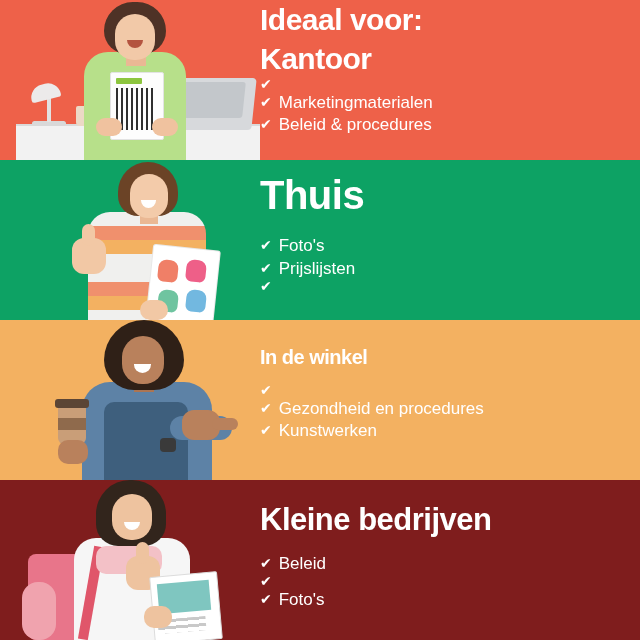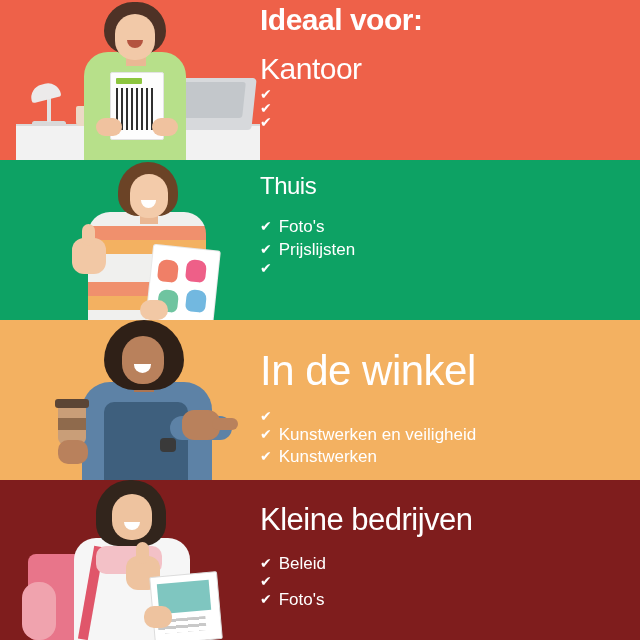--- a/index.html
+++ b/index.html
@@ -54,21 +54,21 @@
   .band-title {
     font-size: 31px;
     font-weight: bold;
     letter-spacing: -0.5px;
     line-height: 1.18;
     margin: 0 0 4px 0;
     white-space: nowrap;
   }
   .headline {
     font-size: 31px;
-    font-weight: normal;
+    font-weight: bold;
     letter-spacing: -0.5px;
     line-height: 1.18;
     margin: 0 0 1px 0;
     color: #ffffff;
   }
   .bullets {
     list-style: none;
     margin: 0;
     padding: 0;
   }
@@ -82,28 +82,28 @@
   }
   .check {
     font-size: 14px;
     margin-right: 7px;
     line-height: 1;
     display: inline-block;
     transform: translateY(-1px);
   }
   
   .band-office .text-col { padding-top: 2px; }
-  .band-office .band-title { font-size: 30px; margin-bottom: 14px; }
+  .band-office .band-title { font-size: 30px; margin-bottom: 4px; }
   .band-office .headline { font-size: 30px; margin-top: 4px; }
 
   .band-home .text-col { padding-top: 12px; }
-  .band-home .headline { font-size: 24px; margin-bottom: 16px; }
+  .band-home .headline { font-size: 40px; margin-bottom: 16px; }
 
   .band-store .text-col { padding-top: 26px; }
-  .band-store .headline { font-size: 42px; margin-bottom: 14px; }
+  .band-store .headline { font-size: 20px; margin-bottom: 14px; }
 
   .band-business .text-col { padding-top: 22px; }
   .band-business .headline { font-size: 31px; margin-bottom: 14px; }
 
   
   .fig { position: absolute; }
 
   
   .o-desk {
     left: 16px; bottom: 0; width: 244px; height: 34px;
@@ -209,23 +209,25 @@
 
       <div class="text-col">
         <h1 class="band-title">Ideaal voor:</h1>
         <h2 class="headline">Kantoor</h2>
         <ul class="bullets">
           <li>
             <span class="check">✔</span>
           </li>
           <li>
             <span class="check">✔</span>
-          </li>
-          <li>
-            <span class="check">✔</span>
+            <span>Marketingmaterialen</span>
+          </li>
+          <li>
+            <span class="check">✔</span>
+            <span>Beleid &amp; procedures</span>
           </li>
         </ul>
       </div>
     </div>
   </section>
 
   <section class="band band-home">
     <div class="band-inner">
       <div class="photo">
         <div class="fig h-person-body"></div>
@@ -282,21 +284,21 @@
       </div>
 
       <div class="text-col">
         <h2 class="headline">In de winkel</h2>
         <ul class="bullets">
           <li>
             <span class="check">✔</span>
           </li>
           <li>
             <span class="check">✔</span>
-            <span>Kunstwerken en veiligheid</span>
+            <span>Gezondheid en procedures</span>
           </li>
           <li>
             <span class="check">✔</span>
             <span>Kunstwerken</span>
           </li>
         </ul>
       </div>
     </div>
   </section>
 

